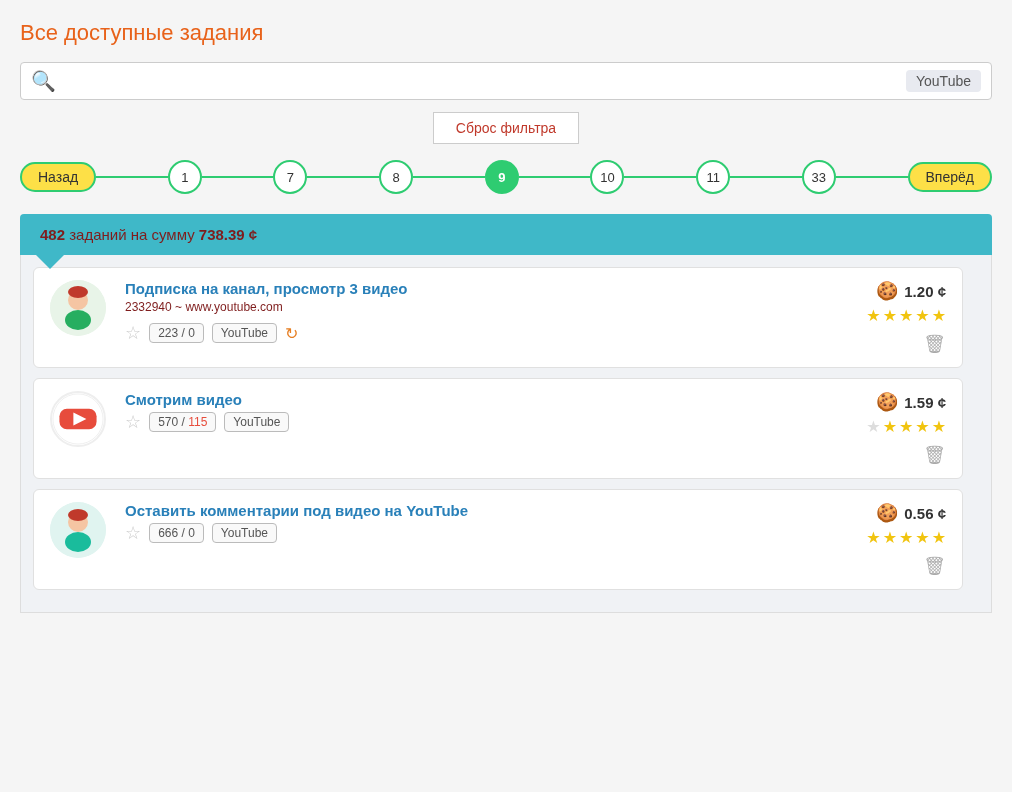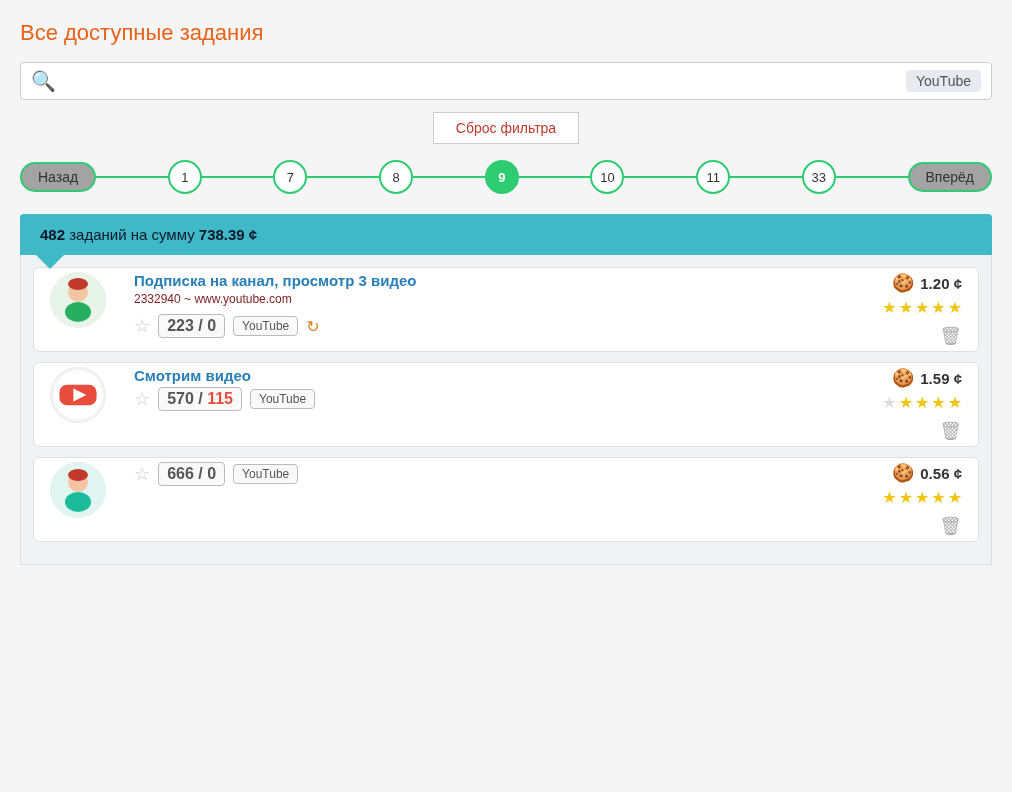--- a/index.html
+++ b/index.html
@@ -70,21 +70,21 @@
     }
     .pagination-inner {
       display: flex;
       align-items: center;
       width: 100%;
     }
     .page-btn {
       border: 2px solid #2ecc71;
       border-radius: 20px;
       padding: 5px 16px;
-      background: #a3a3a3;
+      background: #fde047;
       color: #333;
       font-size: 14px;
       cursor: pointer;
       white-space: nowrap;
     }
     .page-num {
       border: 2px solid #2ecc71;
       border-radius: 50%;
       width: 34px;
       height: 34px;
@@ -104,21 +104,21 @@
     }
     .page-line {
       flex: 1;
       height: 2px;
       background: #2ecc71;
     }
 
     
     .summary-bar {
       background: #3fb8c8;
-      color: #0f172a;
+      color: #7f1d1d;
       padding: 12px 20px;
       font-size: 15px;
       border-radius: 4px 4px 0 0;
       margin-bottom: 0;
       display: flex;
       align-items: flex-start;
       position: relative;
     }
     .summary-bar::before {
       content: '';
@@ -136,27 +136,27 @@
     .tasks-container {
       background: #f0f2f5;
       border: 1px solid #ddd;
       border-top: none;
       padding: 12px 0;
     }
 
     
     .task-card {
       background: #fff;
-      margin: 0 12px 10px 12px;
+      margin: 0 28px 10px 12px;
       border-radius: 6px;
       border: 1px solid #e0e0e0;
-      padding: 4px 16px;
+      padding: 12px 16px;
       display: flex;
       align-items: flex-start;
-      gap: 28px;
+      gap: 19px;
     }
     .task-avatar {
       width: 56px;
       height: 56px;
       border-radius: 50%;
       flex-shrink: 0;
       display: flex;
       align-items: center;
       justify-content: center;
       overflow: hidden;
@@ -200,24 +200,23 @@
     }
     .task-star {
       font-size: 18px;
       color: #ccc;
       cursor: pointer;
     }
     .task-count-badge {
       border: 1px solid #bbb;
       border-radius: 4px;
       padding: 2px 8px;
-      font-size: 16px;
+      font-size: 12px;
       color: #555;
       background: #f9f9f9;
-      font-weight: bold;
     }
     .task-count-badge .red-num { color: #e74c3c; }
     .task-platform-badge {
       border: 1px solid #bbb;
       border-radius: 4px;
       padding: 2px 8px;
       font-size: 12px;
       color: #555;
       background: #f9f9f9;
     }
@@ -377,20 +376,21 @@
   <div class="task-card">
     <div class="task-avatar avatar-person-teal">
       <svg width="56" height="56" viewBox="0 0 56 56">
         <circle cx="28" cy="28" r="28" fill="#e0f4f0"></circle>
         <circle cx="28" cy="20" r="10" fill="#f5c5a3"></circle>
         <ellipse cx="28" cy="13" rx="10" ry="6" fill="#c0392b"></ellipse>
         <ellipse cx="28" cy="40" rx="13" ry="10" fill="#1abc9c"></ellipse>
       </svg>
     </div>
     <div class="task-body">
+      <div class="task-title">Оставить комментарии под видео на YouTube</div>
       <div class="task-meta">
         <span class="task-star">☆</span>
         <span class="task-count-badge">666 / 0</span>
         <span class="task-platform-badge">YouTube</span>
       </div>
     </div>
     <div class="task-right">
       <div class="task-price">
         <span class="coin-icon">🍪</span>
         <span>0.56 ¢</span>

